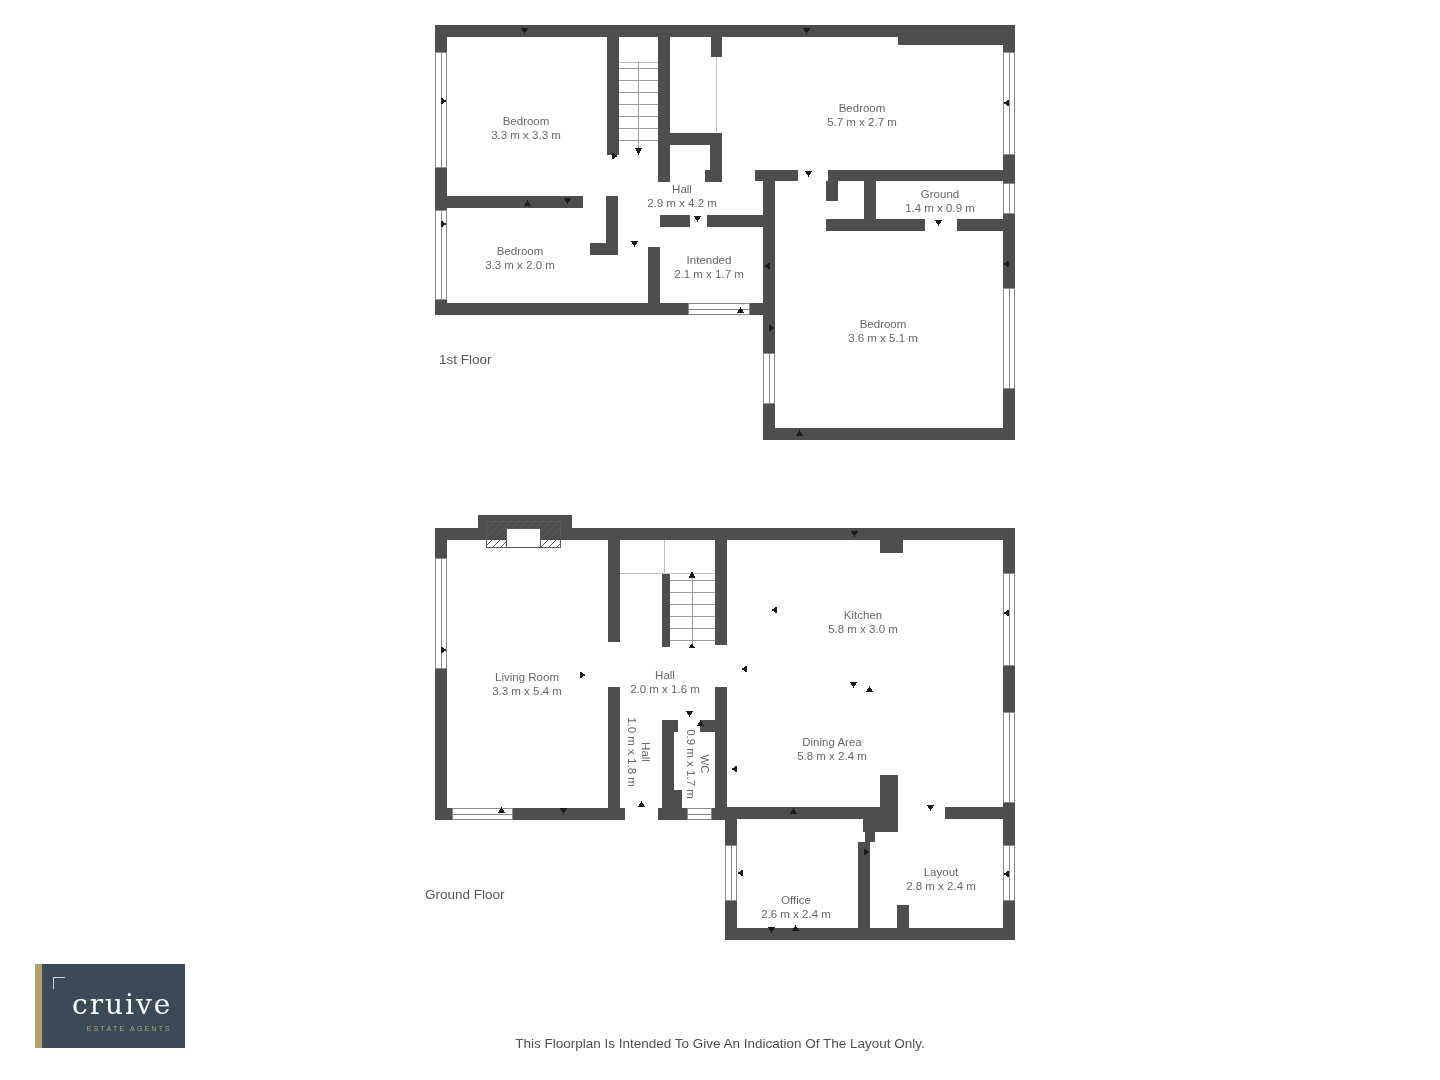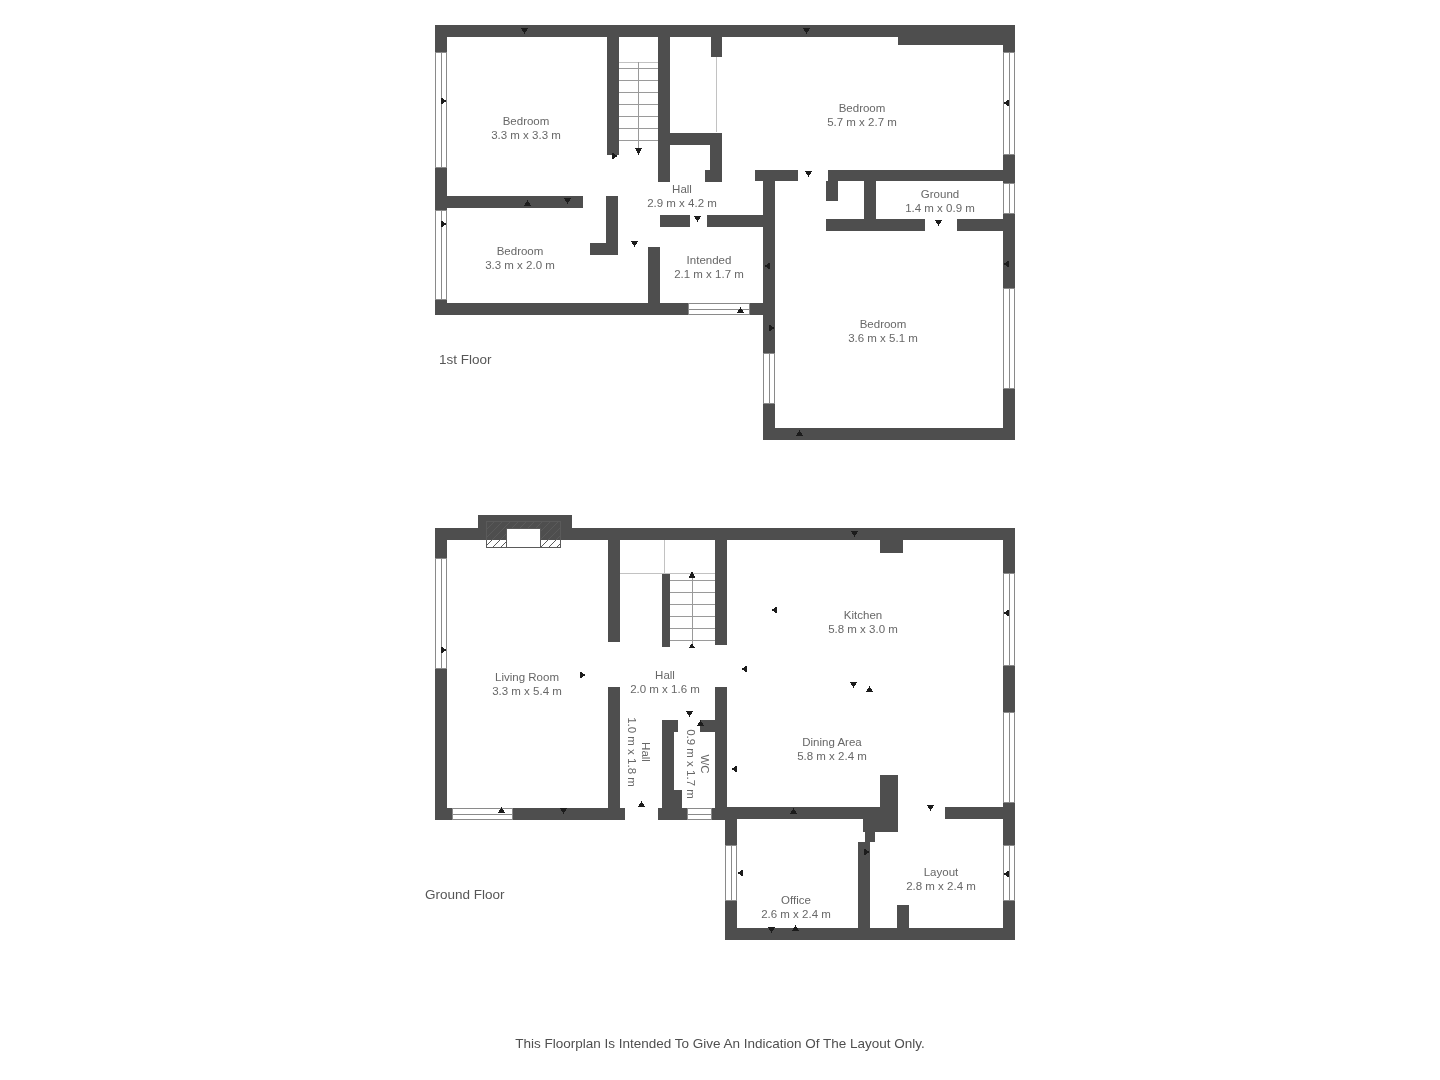--- a/index.html
+++ b/index.html
@@ -240,16 +240,22 @@
   <div class="room-label" style="left:796px;top:879px;margin-top:28px;">
     <span>Office</span>
     <span>2.6 m x 2.4 m</span>
   </div>
   <div class="room-label" style="left:941px;top:879px;">
     <span>Layout</span>
     <span>2.8 m x 2.4 m</span>
   </div>
   <div class="floor-title" style="left:425px;top:855px;margin-top:32px;">Ground Floor</div>
 
+  <div class="logo">
+    <div class="stripe"></div>
+    <div class="bracket"></div>
+    <div class="brand">cruive</div>
+    <div class="tagline">ESTATE AGENTS</div>
+  </div>
 
   <div class="disclaimer">This Floorplan Is Intended To Give An Indication Of The Layout Only.</div>
 
 </div>
 
 </body></html>

